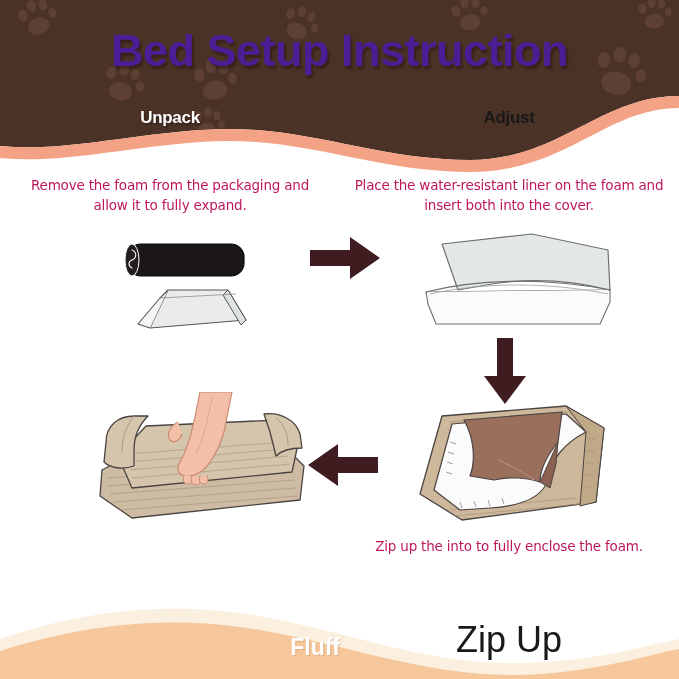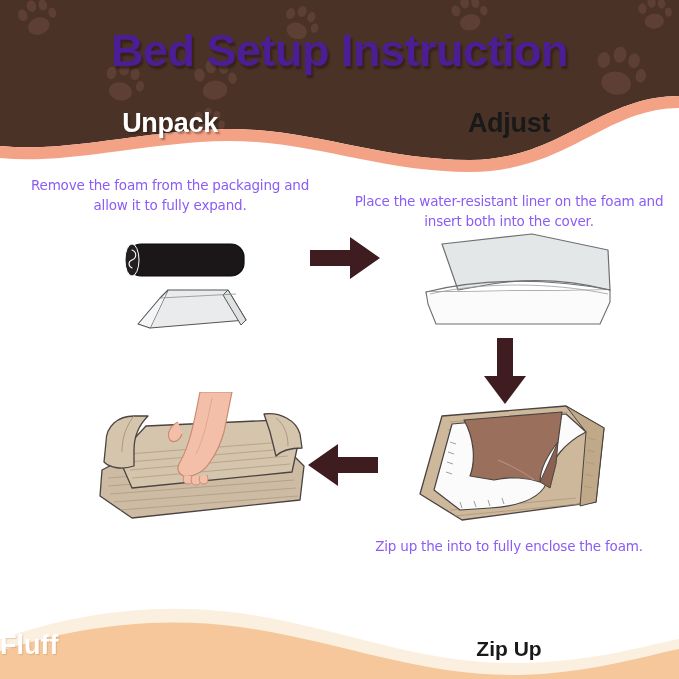--- a/index.html
+++ b/index.html
@@ -47,21 +47,21 @@
     letter-spacing: -0.5px;
     color: #4c1d95;
     text-shadow: 2px 3px 2px rgba(30,15,8,0.45);
     z-index: 5;
     white-space: nowrap;
   }
 
   
   .step-label {
     position: absolute;
-    font-size: 27px;
+    font-size: 17px;
     font-weight: bold;
     letter-spacing: -0.3px;
     z-index: 6;
     white-space: nowrap;
   }
   .label-unpack {
     left: 0; top: 108px;
     width: 340px;
     text-align: center;
     color: #ffffff;
@@ -85,51 +85,51 @@
   .footer-svg {
     position: absolute;
     left: 0; top: 0;
     width: 679px;
     height: 86px;
     display: block;
   }
   .label-fluff {
     left: 0; bottom: 18px;
     width: 340px;
-    text-align: left;
+    text-align: right;
     color: #ffffff;
     position: absolute;
-    font-size: 27px;
+    font-size: 23px;
     font-weight: bold;
     z-index: 6;
     text-shadow: 1px 1px 1px rgba(180,120,70,0.30);
   }
   .label-zipup {
     left: 339px; bottom: 18px;
     width: 340px;
     text-align: center;
     color: #191919;
     position: absolute;
-    font-size: 21px;
-    font-weight: bold;
+    font-size: 36px;
+    font-weight: normal;
     z-index: 6;
   }
 
   
   .caption {
     position: absolute;
     font-family: "DejaVu Sans", sans-serif;
     font-size: 13.5px;
     line-height: 1.45;
-    color: #8b5cf6;
+    color: #be185d;
     text-align: center;
     letter-spacing: -0.2px;
   }
   .cap-unpack { left: 12px;  top: 176px; width: 316px; }
-  .cap-insert { left: 351px; top: 192px; width: 316px; }
+  .cap-insert { left: 351px; top: 176px; width: 316px; }
   .cap-fluff  { left: 20px;  top: 537px; width: 300px; }
   .cap-zip    { left: 351px; top: 537px; width: 316px; }
 
   .art {
     position: absolute;
   }
   .art-unpack { left: 110px; top: 232px; width: 170px; height: 110px; }
   .art-insert { left: 420px; top: 228px; width: 196px; height: 112px; }
   .art-fluff  { left: 92px;  top: 392px; width: 252px; height: 140px; }
   .art-zip    { left: 390px; top: 398px; width: 240px; height: 130px; }

